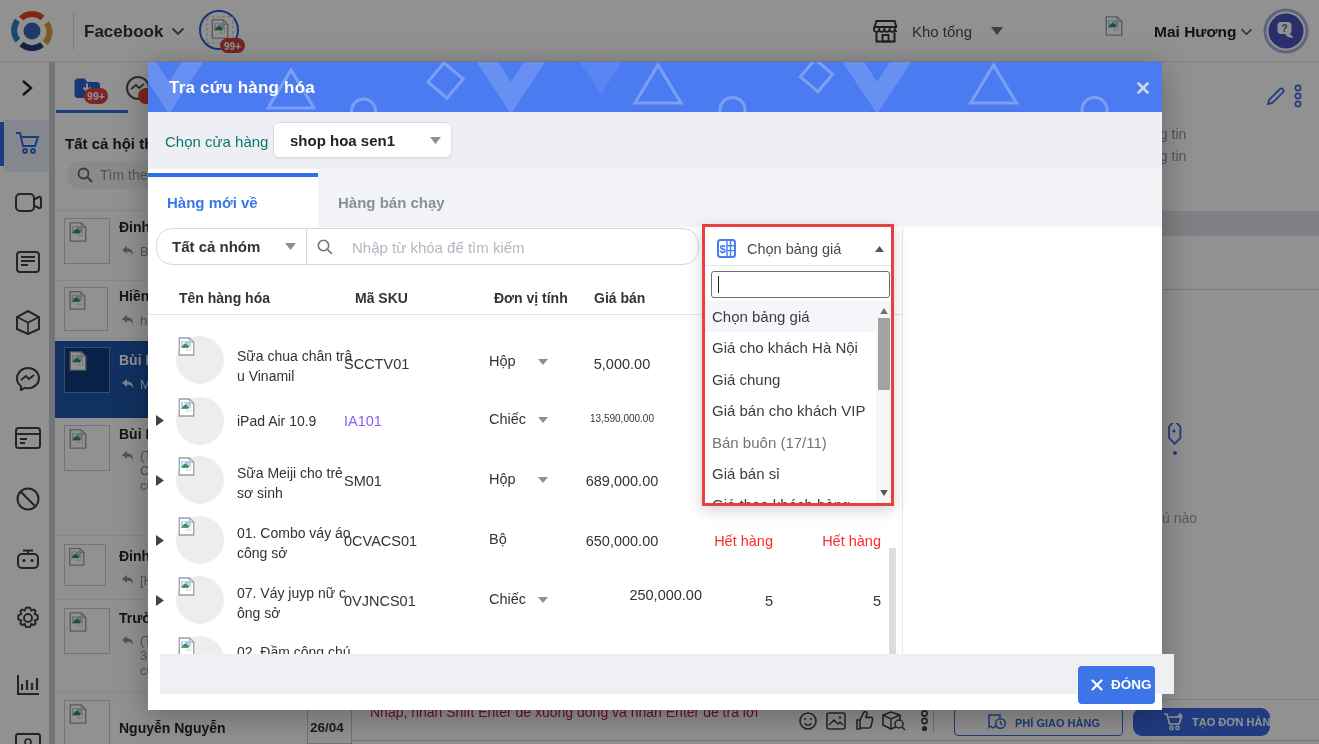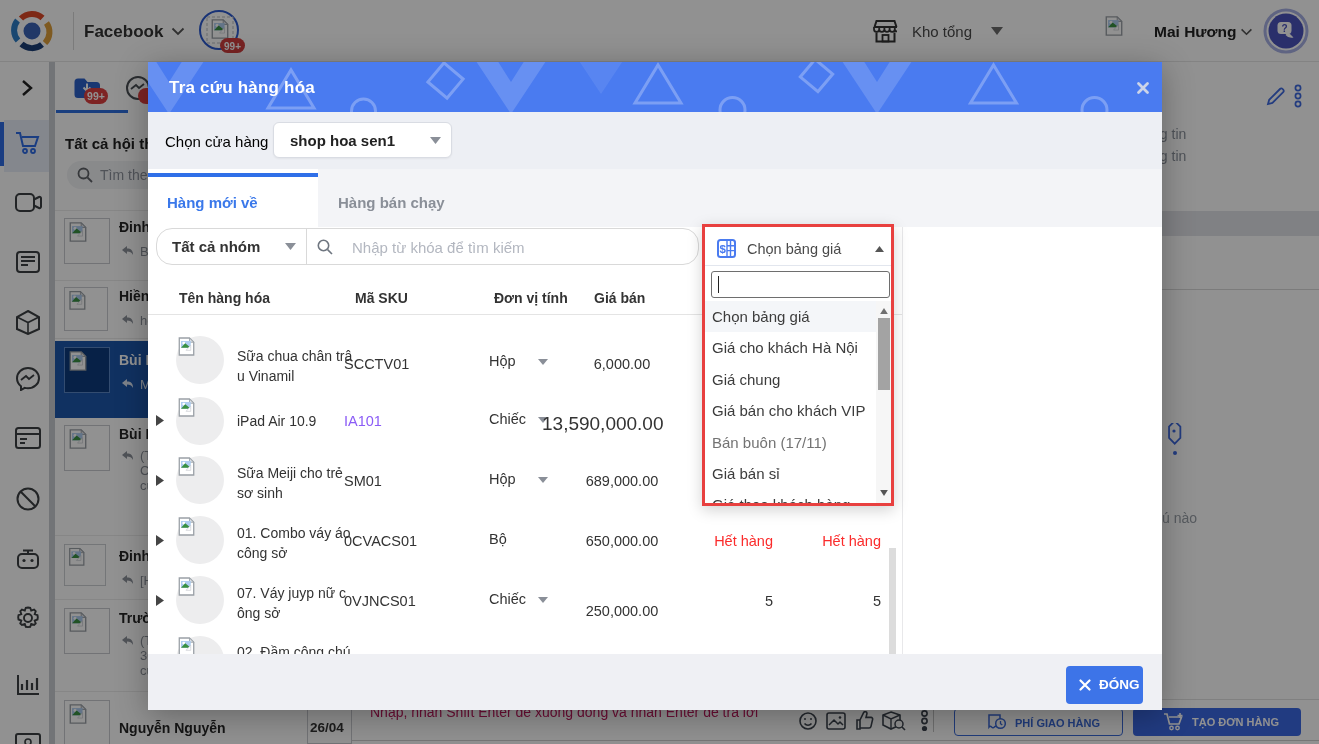--- a/index.html
+++ b/index.html
@@ -276,21 +276,21 @@
       </svg>
   <div class="ab" style="left:581px;top:10px;width:1px;height:22px;background:#c4c4c4"></div>
   <div class="ab" style="left:602px;top:8px;width:169px;height:28px;border:1.5px solid #3b6ad8;border-radius:4px">
     <svg class="ab" style="left:32px;top:5px" width="19" height="17" viewBox="0 0 19 17">
           <path d="M2 1 H13 V13 q-1.4 1.6 -2.8 0 t-2.8 0 t-2.8 0 t-2.6 0 z" fill="none" stroke="#3b6ad8" stroke-width="1.5"></path>
           <circle cx="13.5" cy="9.5" r="4.8" fill="#fff" stroke="#3b6ad8" stroke-width="1.5"></circle>
           <path d="M13.5 7 v2.7 l1.8 1.2" fill="none" stroke="#3b6ad8" stroke-width="1.3"></path>
         </svg>
     <div class="ab bold" style="left:60px;top:8px;font-size:11px;color:#3b6ad8;white-space:nowrap">PHÍ GIAO HÀNG</div>
   </div>
-  <div class="ab" style="left:781px;top:8px;width:168px;height:28px;background:#3a69e3;border-radius:4px">
+  <div class="ab" style="left:781px;top:8px;width:137px;height:28px;background:#3a69e3;border-radius:9px">
     <svg class="ab" style="left:30px;top:4px" width="22" height="20" viewBox="0 0 22 20">
           <path d="M1 2 H4 L6.5 12 H16 L18.5 5 H6" fill="none" stroke="#fff" stroke-width="1.7"></path>
           <circle cx="8.5" cy="16" r="1.7" fill="none" stroke="#fff" stroke-width="1.4"></circle>
           <circle cx="14.5" cy="16" r="1.7" fill="none" stroke="#fff" stroke-width="1.4"></circle>
           <path d="M17 1 v5 M14.5 3.5 h5" stroke="#fff" stroke-width="1.6"></path>
         </svg>
     <div class="ab bold" style="left:59px;top:8px;font-size:11px;color:#fff;white-space:nowrap">TẠO ĐƠN HÀNG</div>
   </div>
 </div>
 
@@ -317,21 +317,21 @@
         <path d="M412 -30 L453 32 L494 -30 L472 -30 L453 0 L434 -30 Z" opacity="0.5"></path>
       </g>
     </svg>
     <div class="ab bold" style="left:21px;top:16px;font-size:17px;color:#fff;letter-spacing:0.2px">Tra cứu hàng hóa</div>
     <svg class="ab" style="left:988px;top:19px" width="14" height="14" viewBox="0 0 14 14">
           <path d="M2.5 2.5 L11.5 11.5 M11.5 2.5 L2.5 11.5" stroke="#ccd4e8" stroke-width="2.8" stroke-linecap="round"></path>
         </svg>
   </div>
 
   <div class="ab" style="left:0;top:50px;width:1014px;height:57px;background:#edeff4">
-    <div class="ab" style="left:17px;top:21px;font-size:15px;color:#000000">Chọn cửa hàng</div>
+    <div class="ab" style="left:17px;top:21px;font-size:15px;color:#0f766e">Chọn cửa hàng</div>
     <div class="ab" style="left:125px;top:10px;width:179px;height:36px;background:#fff;border:1px solid #d9dce3;border-radius:6px;box-shadow:0 1px 2px rgba(0,0,0,0.05)">
       <div class="ab bold" style="left:16px;top:9px;font-size:15px;color:#222;white-space:nowrap">shop hoa sen1</div>
       <svg class="ab" style="left:156px;top:14px" width="11" height="7" viewBox="0 0 11 7">
             <path d="M0 0 H11 L5.5 7z" fill="#8a8f98"></path>
           </svg>
     </div>
   </div>
 
   <div class="ab" style="left:0;top:107px;width:1014px;height:58px;background:#f3f4f7">
     <div class="ab" style="left:0;top:0;width:170px;height:58px;background:#fff"></div>
@@ -364,36 +364,36 @@
     <svg class="ab" style="left:28px;top:109px" width="48" height="48" viewBox="0 0 48 48">
           <circle cx="24" cy="24" r="24" fill="#ededee"></circle>
           <use href="#bimg" x="2" y="1" width="17" height="19"></use>
         </svg>
     <div class="ab" style="left:89px;top:119px;font-size:14px;color:#333;line-height:20px;white-space:nowrap">Sữa chua chân trâ<br>u Vinamil</div>
     <div class="ab" style="left:196px;top:129px;font-size:14.5px;color:#333">SCCTV01</div>
     <div class="ab" style="left:341px;top:126px;font-size:14.5px;color:#333">Hộp</div>
     <svg class="ab" style="left:390px;top:132px" width="10" height="6" viewBox="0 0 10 6">
           <path d="M0 0 H10 L5 6z" fill="#8a8f98"></path>
         </svg>
-    <div class="ab" style="left:394px;top:129px;width:160px;text-align:center;font-size:14.5px;color:#333">6,000.00</div>
+    <div class="ab" style="left:394px;top:129px;width:160px;text-align:center;font-size:14.5px;color:#333">5,000.00</div>
 
     <svg class="ab" style="left:8px;top:188px" width="8" height="11" viewBox="0 0 8 11">
           <path d="M0 0 L8 5.5 L0 11z" fill="#444"></path>
         </svg>
     <svg class="ab" style="left:28px;top:170px" width="48" height="48" viewBox="0 0 48 48">
           <circle cx="24" cy="24" r="24" fill="#ededee"></circle>
           <use href="#bimg" x="2" y="1" width="17" height="19"></use>
         </svg>
     <div class="ab" style="left:89px;top:186px;font-size:14px;color:#333;white-space:nowrap">iPad Air 10.9</div>
     <div class="ab" style="left:196px;top:186px;font-size:14.5px;color:#8b5cf6">IA101</div>
     <div class="ab" style="left:341px;top:184px;font-size:14.5px;color:#333">Chiếc</div>
     <svg class="ab" style="left:390px;top:190px" width="10" height="6" viewBox="0 0 10 6">
           <path d="M0 0 H10 L5 6z" fill="#8a8f98"></path>
         </svg>
-    <div class="ab" style="left:394px;top:186px;width:160px;font-size:19px;color:#333">13,590,000.00</div>
+    <div class="ab" style="left:394px;top:186px;width:160px;text-align:center;font-size:10px;color:#333">13,590,000.00</div>
 
     <svg class="ab" style="left:8px;top:248px" width="8" height="11" viewBox="0 0 8 11">
           <path d="M0 0 L8 5.5 L0 11z" fill="#444"></path>
         </svg>
     <svg class="ab" style="left:28px;top:229px" width="48" height="48" viewBox="0 0 48 48">
           <circle cx="24" cy="24" r="24" fill="#ededee"></circle>
           <use href="#bimg" x="2" y="1" width="17" height="19"></use>
         </svg>
     <div class="ab" style="left:89px;top:236px;font-size:14px;color:#333;line-height:20px;white-space:nowrap">Sữa Meiji cho trẻ<br>sơ sinh</div>
     <div class="ab" style="left:196px;top:246px;font-size:14.5px;color:#333">SM01</div>
@@ -423,36 +423,36 @@
     <svg class="ab" style="left:28px;top:349px" width="48" height="48" viewBox="0 0 48 48">
           <circle cx="24" cy="24" r="24" fill="#ededee"></circle>
           <use href="#bimg" x="2" y="1" width="17" height="19"></use>
         </svg>
     <div class="ab" style="left:89px;top:356px;font-size:14px;color:#333;line-height:20px;white-space:nowrap">07. Váy juyp nữ c<br>ông sở</div>
     <div class="ab" style="left:196px;top:366px;font-size:14.5px;color:#333">0VJNCS01</div>
     <div class="ab" style="left:341px;top:364px;font-size:14.5px;color:#333">Chiếc</div>
     <svg class="ab" style="left:390px;top:370px" width="10" height="6" viewBox="0 0 10 6">
           <path d="M0 0 H10 L5 6z" fill="#8a8f98"></path>
         </svg>
-    <div class="ab" style="left:394px;top:376px;width:160px;text-align:center;font-size:14.5px;color:#333">250,000.00</div>
+    <div class="ab" style="left:394px;top:360px;width:160px;text-align:right;font-size:14.5px;color:#333">250,000.00</div>
     <div class="ab r" style="left:525px;top:366px;width:100px;font-size:14.5px;color:#333">5</div>
     <div class="ab r" style="left:633px;top:366px;width:100px;font-size:14.5px;color:#333">5</div>
 
     <svg class="ab" style="left:28px;top:409px" width="48" height="48" viewBox="0 0 48 48">
           <circle cx="24" cy="24" r="24" fill="#ededee"></circle>
           <use href="#bimg" x="2" y="1" width="17" height="19"></use>
         </svg>
     <div class="ab" style="left:89px;top:417px;font-size:14px;color:#333;white-space:nowrap">02. Đầm công chú</div>
 
     <div class="ab" style="left:741px;top:321px;width:7px;height:106px;background:#dcdcdc"></div>
 
     <div class="ab" style="left:754px;top:0;width:1px;height:427px;background:#e8e8ea"></div>
   </div>
 
-  <div class="ab" style="left:0;top:592px;width:1014px;height:56px;background:#eff0f4">
+  <div class="ab" style="left:12px;top:592px;width:1014px;height:40px;background:#eff0f4">
     <div class="ab" style="left:918px;top:12px;width:77px;height:38px;background:#3d74e8;border-radius:4px">
       <svg class="ab" style="left:13px;top:13px" width="12" height="12" viewBox="0 0 12 12">
             <path d="M1.5 1.5 L10.5 10.5 M10.5 1.5 L1.5 10.5" stroke="#fff" stroke-width="2.2" stroke-linecap="round"></path>
           </svg>
       <div class="ab bold" style="left:33px;top:11px;font-size:13.5px;color:#fff">ĐÓNG</div>
     </div>
   </div>
 </div>
 
 <div class="ab" style="left:702px;top:224px;width:192px;height:282px;z-index:120;border:3px solid #e8403f;background:#fff;box-shadow:0 4px 14px rgba(0,0,0,0.18)">

